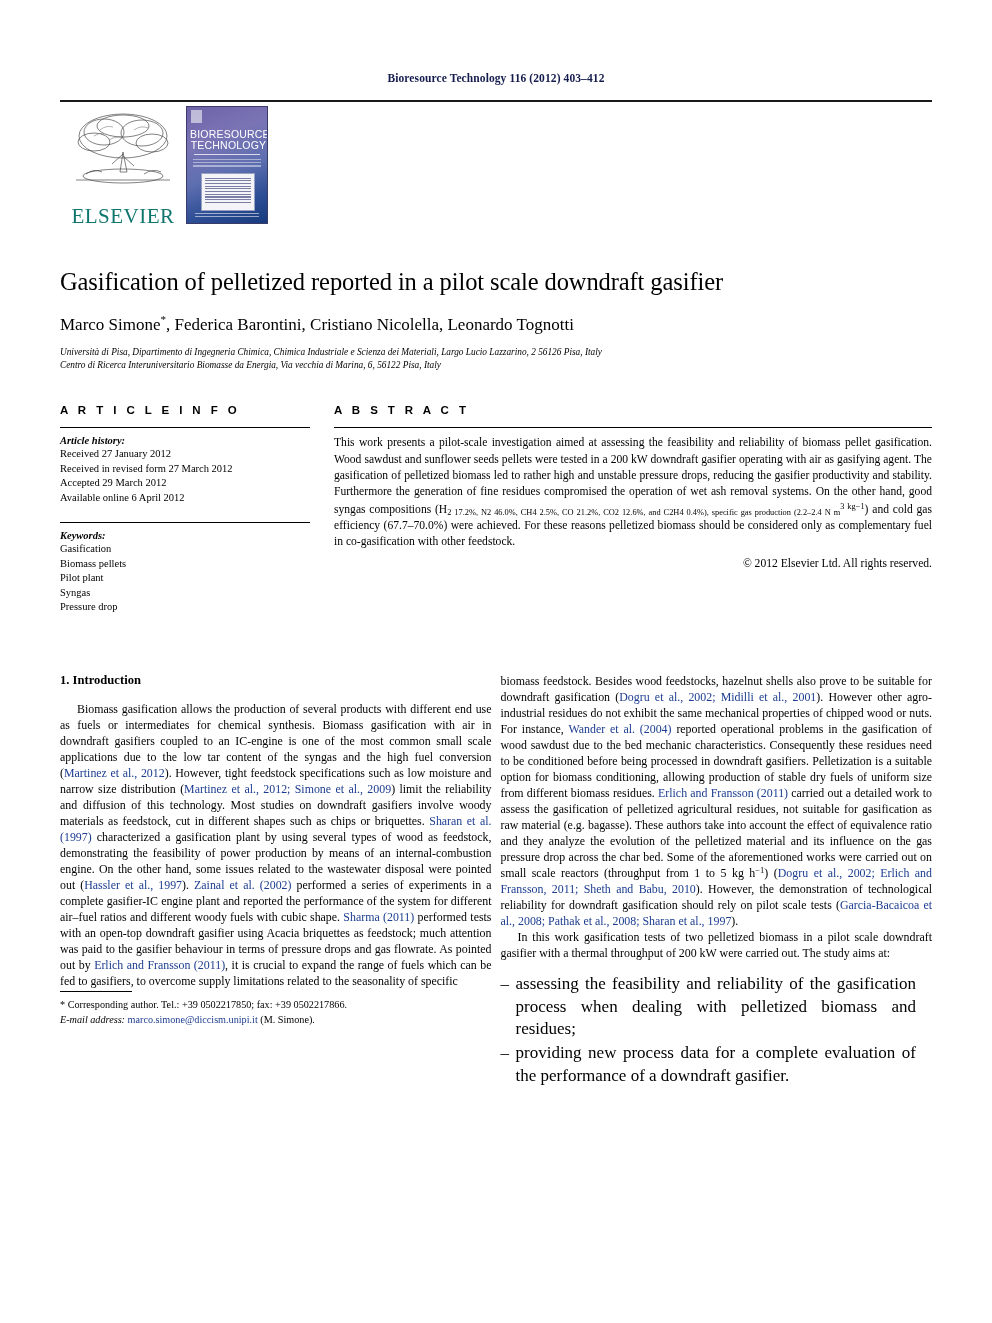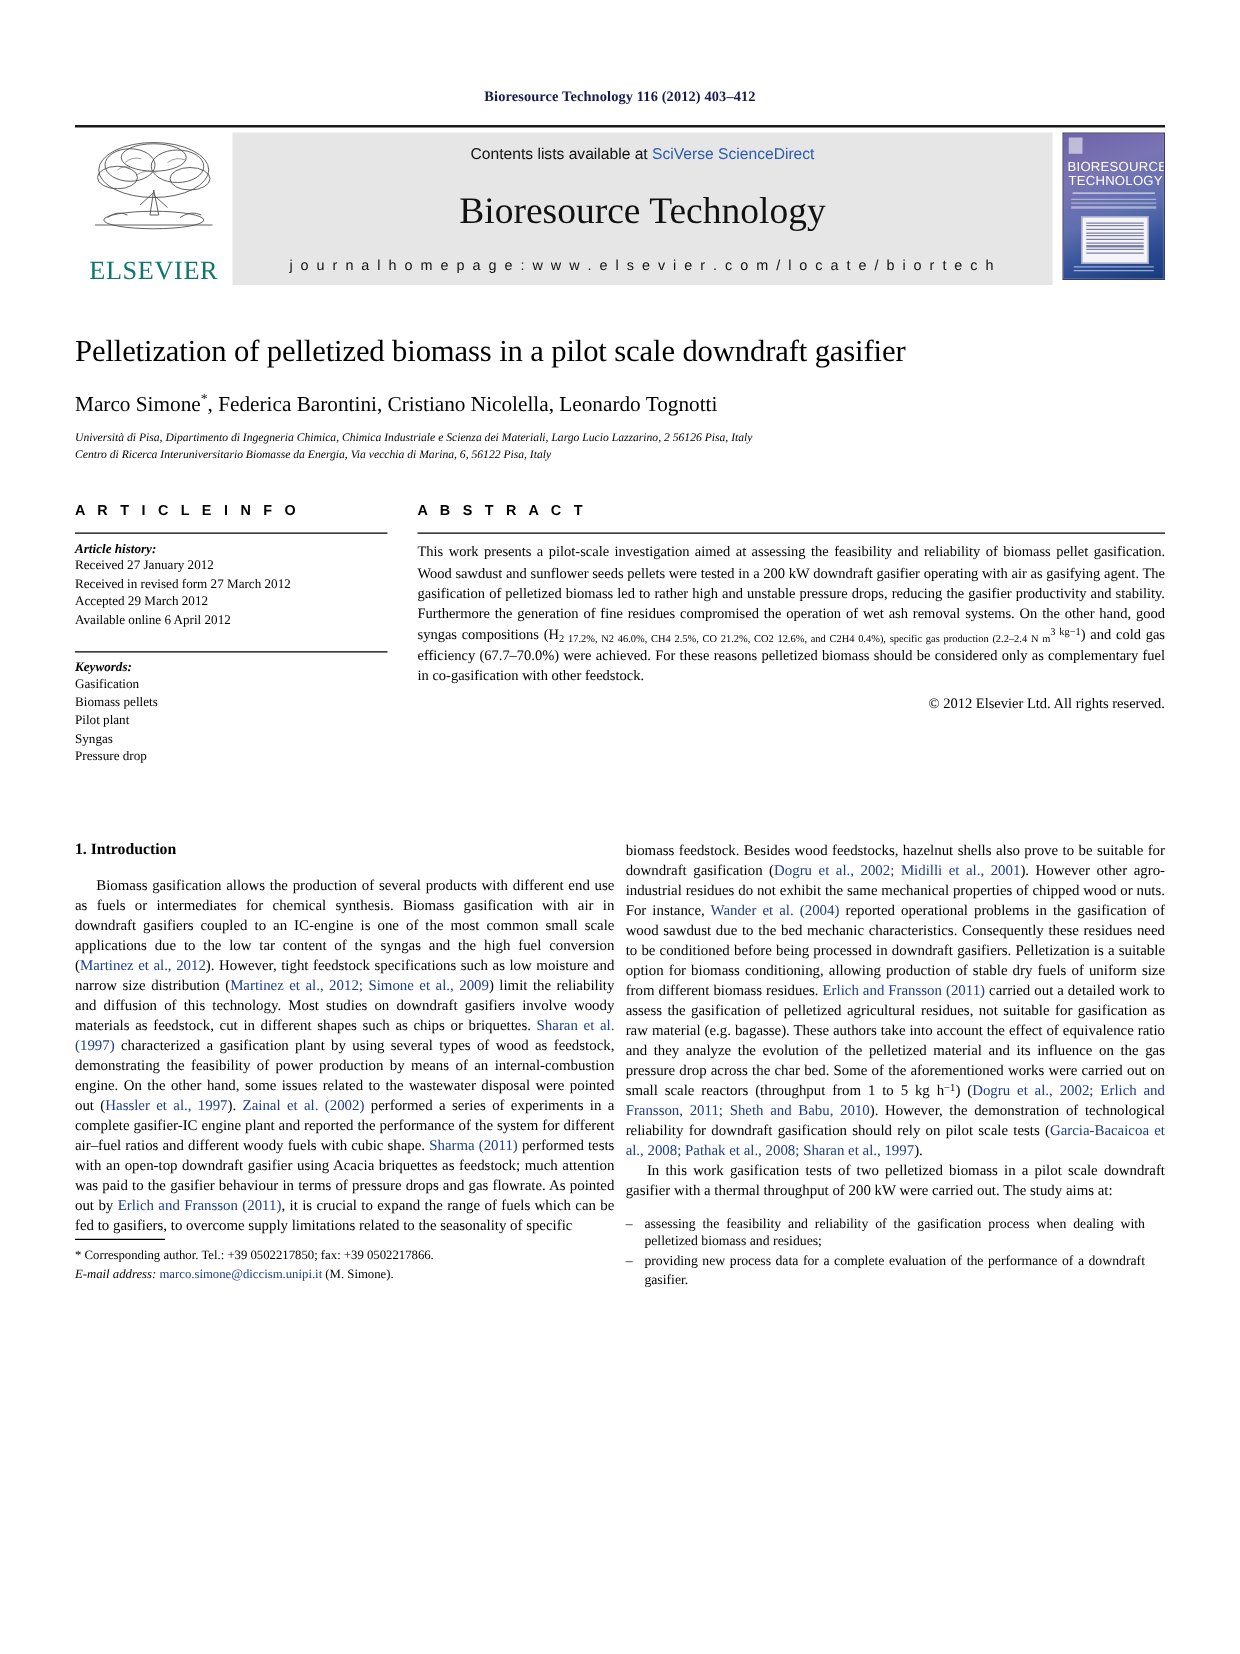--- a/index.html
+++ b/index.html
@@ -237,21 +237,21 @@
     margin: 0;
     text-indent: 17px;
     hyphens: auto;
   }
   p.body-p.cont { text-indent: 0; }
   a.cite { color: #1b3c8f; text-decoration: none; }
   .aims-list {
     margin: 12px 16px 0 0;
     padding: 0;
     list-style: none;
-    font-size: 11px;
+    font-size: 17px;
     line-height: 1.345;
   }
   .aims-list li {
     text-align: justify;
     padding-left: 15px;
     position: relative;
     margin-bottom: 1px;
   }
   .aims-list li::before {
     content: "\2013";
@@ -311,27 +311,20 @@
           <path d="M22 64 q8 -6 16 -2 M80 64 q9 -6 17 -2"></path>
           <path d="M12 70 h94"></path>
         </g>
         <g stroke="#6f6f6f" stroke-width="0.55" fill="none">
           <path d="M36 20 q6 -5 13 -3 M70 20 q7 -5 14 -2 M45 30 q8 -5 16 -2 M30 26 q5 -4 10 -2"></path>
         </g>
       </svg>
       <div class="elsevier-wordmark">ELSEVIER</div>
     </div>
 
-    <div class="banner">
-      <div class="banner-top">
-        <span>Contents lists available at </span><a href="#">SciVerse ScienceDirect</a>
-      </div>
-      <div class="journal-name">Bioresource Technology</div>
-      <div class="banner-home">j o u r n a l   h o m e p a g e :   w w w . e l s e v i e r . c o m / l o c a t e / b i o r t e c h</div>
-    </div>
 
     <div class="cover-thumb">
       <div class="cover-inner">
         <div class="cover-els"></div>
         <div class="cover-title">
           <div>BIORESOURCE</div>
           <div>TECHNOLOGY</div>
         </div>
         <div class="cover-rule"></div>
         <div class="cover-sub">
@@ -353,21 +346,21 @@
           </div>
         <div class="cover-foot">
             <i></i>
             <i></i>
           </div>
       </div>
     </div>
   </div>
 
   <div class="titleblock">
-    <h1 class="paper-title">Pelletization of pelletized biomass in a pilot scale downdraft gasifier</h1>
+    <h1 class="paper-title">Gasification of pelletized reported in a pilot scale downdraft gasifier</h1>
     <div class="authors">
       <span>Marco Simone</span><sup>*</sup><span>, Federica Barontini, Cristiano Nicolella, Leonardo Tognotti</span>
     </div>
     <div class="affil">Università di Pisa, Dipartimento di Ingegneria Chimica, Chimica Industriale e Scienza dei Materiali, Largo Lucio Lazzarino, 2 56126 Pisa, Italy</div>
     <div class="affil">Centro di Ricerca Interuniversitario Biomasse da Energia, Via vecchia di Marina, 6, 56122 Pisa, Italy</div>
   </div>
 
   <div class="infoabs">
 
     <div class="col-info">

